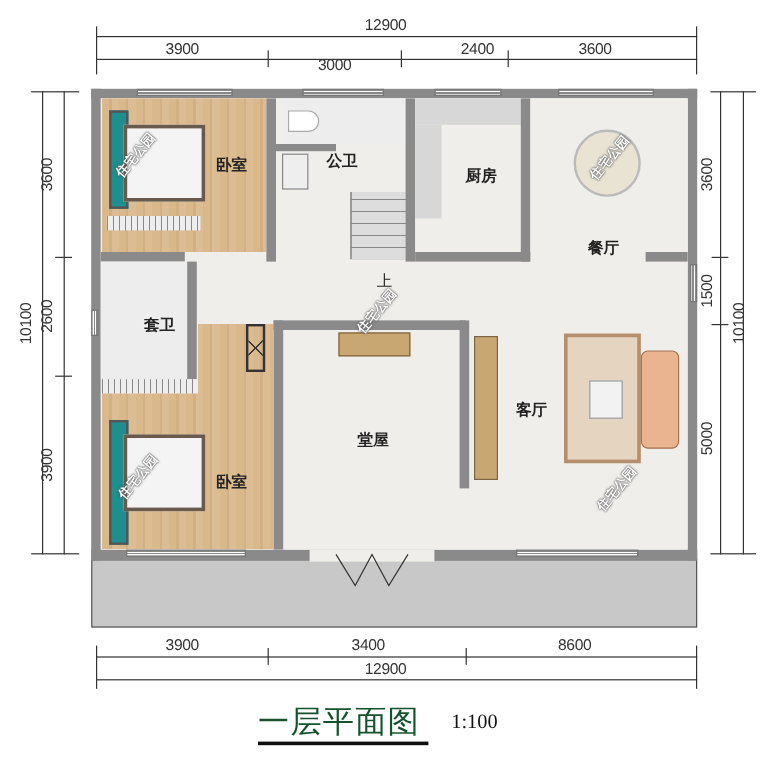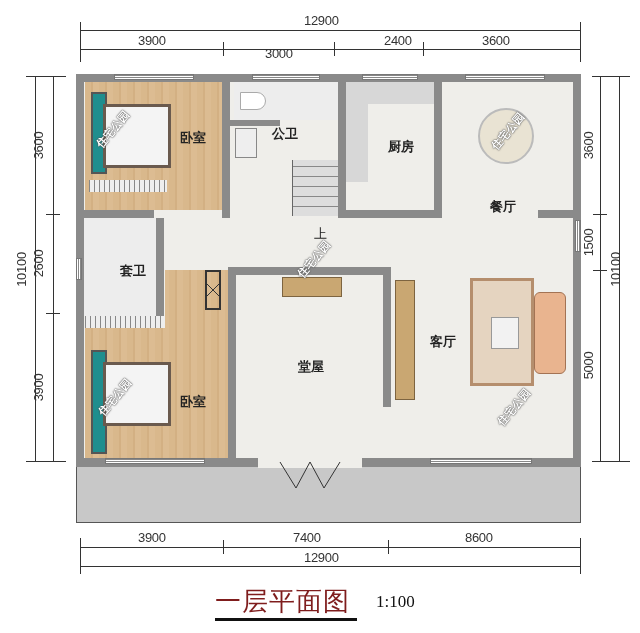--- a/index.html
+++ b/index.html
@@ -13,21 +13,21 @@
   .vtick{position:absolute;height:1px;width:14px;background:#333;}
   .wall{position:absolute;background:#8a8a8a;}
   .room{position:absolute;}
   .wood{background:repeating-linear-gradient(90deg,#d9b88c 0 6px,#d3b083 6px 8px,#dcbc92 8px 14px);}
   .floor{background:#efeeea;}
   .tile{background:#ededed;}
   .label{position:absolute;font-family:"DejaVu Serif",serif;font-size:13px;font-weight:bold;color:#222;white-space:nowrap;}
   .window{position:absolute;background:repeating-linear-gradient(0deg,#fff 0 1px,#888 1px 2px);border:1px solid #777;box-sizing:border-box;}
   .window.v{background:repeating-linear-gradient(90deg,#fff 0 1px,#888 1px 2px);}
   .wm{position:absolute;font-family:"DejaVu Sans",sans-serif;font-size:11px;color:#fff;font-weight:bold;text-shadow:0 0 2px #555,0 0 1px #333;transform:rotate(-50deg);white-space:nowrap;}
-  .title{position:absolute;font-family:"DejaVu Serif",serif;font-size:26px;color:#7f1d1d;letter-spacing:1px;}
+  .title{position:absolute;font-family:"DejaVu Serif",serif;font-size:26px;color:#14532d;letter-spacing:1px;}
   .scale{position:absolute;font-family:"Liberation Serif",serif;font-size:17px;color:#111;}
 </style>
 </head>
 <body>
 
 <div>
   <div class="hline" style="left:80px;top:30px;width:501px;"></div>
   <div class="hline" style="left:80px;top:49px;width:501px;"></div>
   <div class="tick" style="left:80px;top:22px;height:40px;"></div>
   <div class="tick" style="left:580px;top:22px;height:40px;"></div>
@@ -159,20 +159,20 @@
 </div>
 
 <div>
   <div class="hline" style="left:80px;top:547px;width:501px;"></div>
   <div class="hline" style="left:80px;top:566px;width:501px;"></div>
   <div class="tick" style="left:80px;top:538px;height:36px;"></div>
   <div class="tick" style="left:580px;top:538px;height:36px;"></div>
   <div class="tick" style="left:223px;top:540px;"></div>
   <div class="tick" style="left:388px;top:540px;"></div>
   <div class="dimtxt" style="left:138px;top:530px;">3900</div>
-  <div class="dimtxt" style="left:293px;top:530px;">7400</div>
+  <div class="dimtxt" style="left:293px;top:530px;">3400</div>
   <div class="dimtxt" style="left:465px;top:530px;">8600</div>
   <div class="dimtxt" style="left:304px;top:550px;">12900</div>
 </div>
 
 <div class="title" style="left:215px;top:584px;">一层平面图</div>
 <div class="abs" style="left:215px;top:618px;width:142px;height:3px;background:#111;"></div>
 <div class="scale" style="left:376px;top:592px;">1:100</div>
 
 </body></html>

